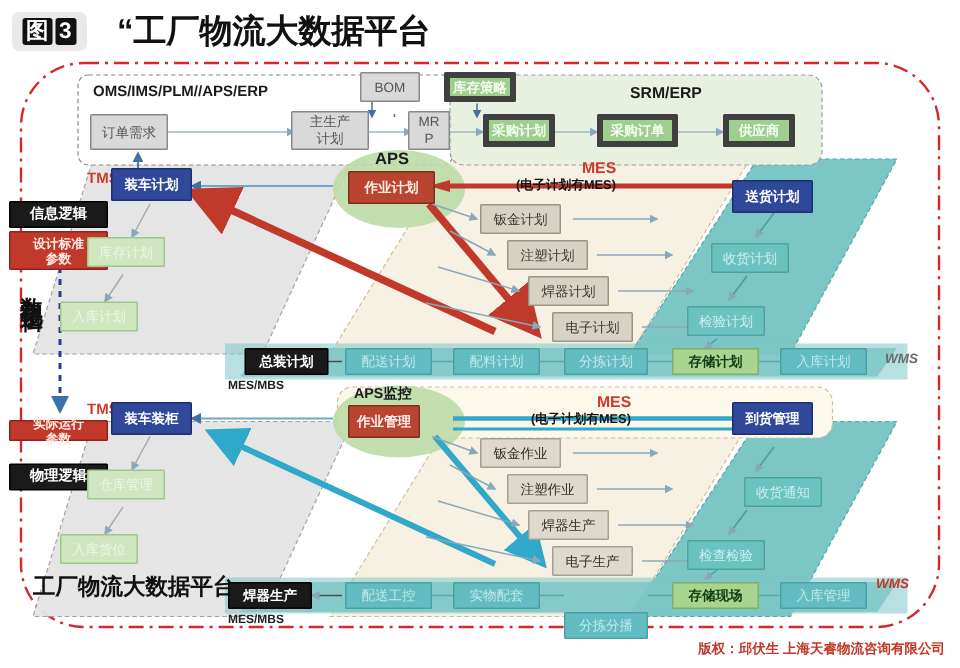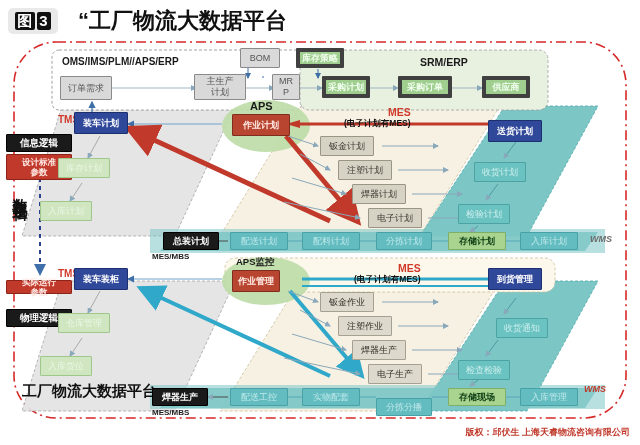--- a/index.html
+++ b/index.html
@@ -255,20 +255,20 @@
     <div class="node n-beige2" style="left:352px;top:304px;width:54px;height:20px;">焊器生产</div>
     <div class="node n-beige2" style="left:368px;top:328px;width:54px;height:20px;">电子生产</div>
 
     <div class="node n-blue" style="left:488px;top:232px;width:54px;height:22px;">到货管理</div>
     <div class="node n-teal" style="left:496px;top:282px;width:52px;height:20px;">收货通知</div>
     <div class="node n-teal" style="left:458px;top:324px;width:52px;height:20px;">检查检验</div>
 
     <div class="node n-black" style="left:152px;top:352px;width:56px;height:18px;">焊器生产</div>
     <div class="node n-tealdk" style="left:230px;top:352px;width:58px;height:18px;">配送工控</div>
     <div class="node n-tealdk" style="left:302px;top:352px;width:58px;height:18px;">实物配套</div>
-    <div class="node n-tealdk" style="left:376px;top:362px;width:56px;height:18px;">分拣分播</div>
+    <div class="node n-tealdk" style="left:376px;top:372px;width:56px;height:18px;">分拣分播</div>
     <div class="node n-greenlt" style="left:448px;top:352px;width:58px;height:18px;">存储现场</div>
     <div class="node n-tealdk" style="left:520px;top:352px;width:58px;height:18px;">入库管理</div>
 
   </div>
 
   <div class="copyright">版权：邱伏生 上海天睿物流咨询有限公司</div>
 </div>
 
 </body></html>

